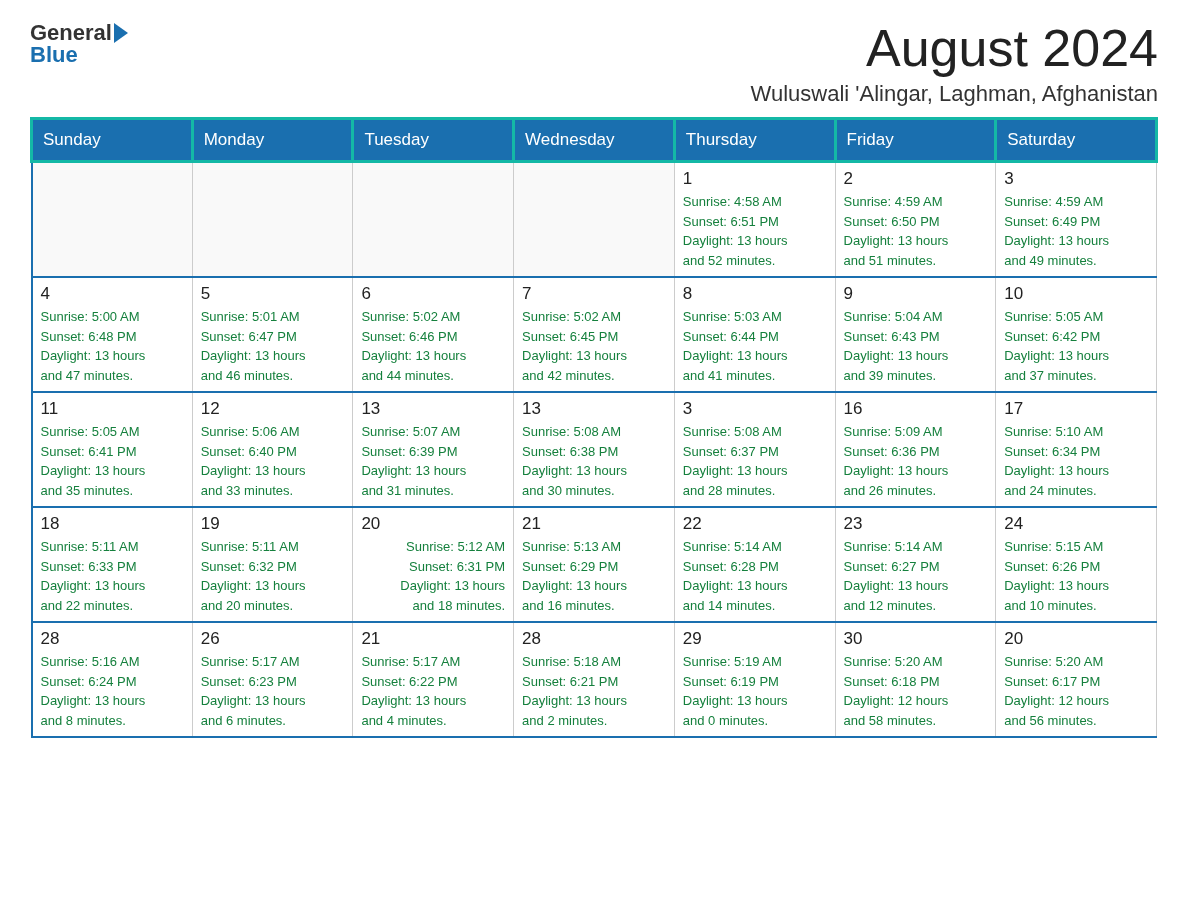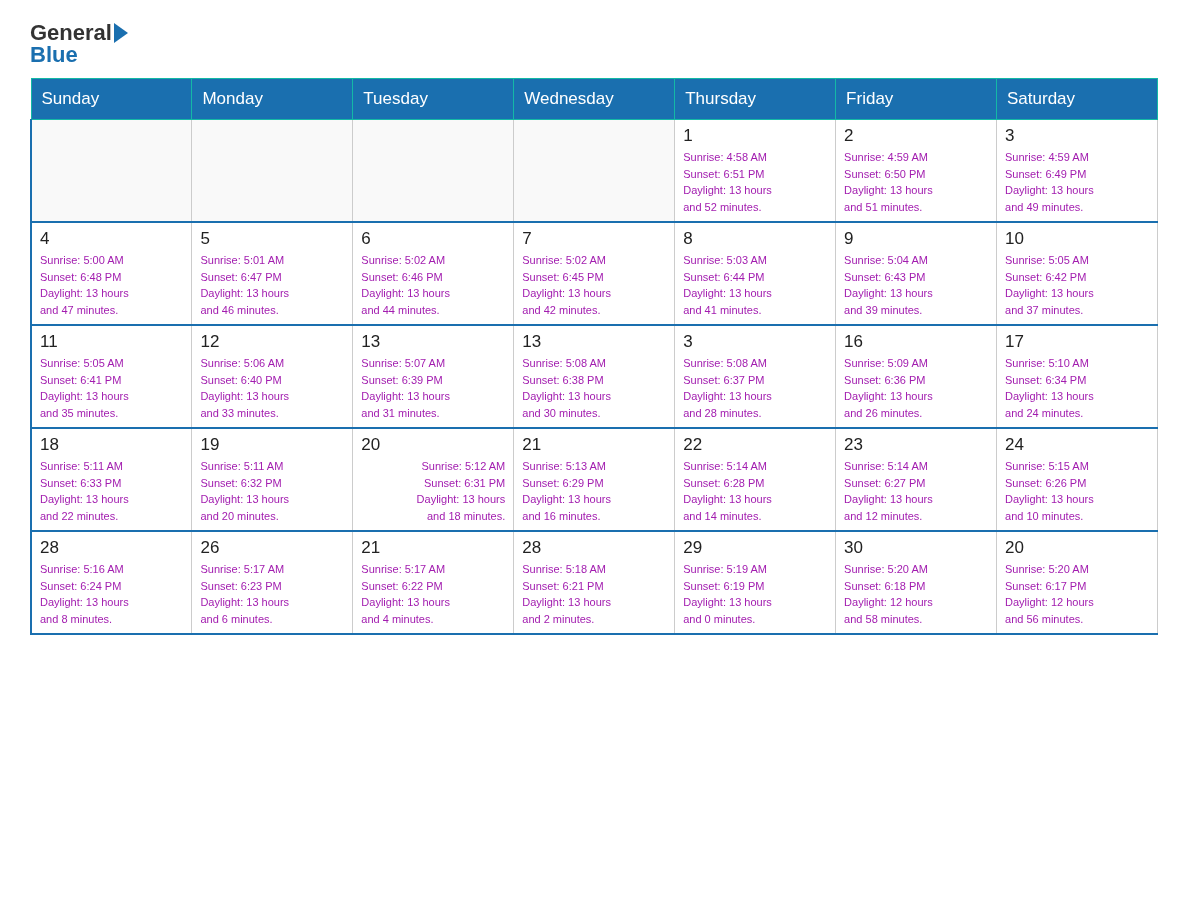--- a/index.html
+++ b/index.html
@@ -55,21 +55,21 @@
       width: 100%;
       border-collapse: collapse;
       margin-top: 8px;
     }
     .calendar-table th {
       background-color: #1a6faf;
       color: #fff;
       font-size: 17px;
       font-weight: normal;
       padding: 10px 10px;
-      border: 1px solid #14b8a6;
+      border: 3px solid #14b8a6;
       text-align: left;
     }
     .calendar-table td {
       border: 1px solid #ccc;
       vertical-align: top;
       padding: 6px 8px;
       width: 14.28%;
       min-height: 100px;
       font-size: 13px;
       color: #333;
@@ -81,41 +81,45 @@
       border-bottom: 2px solid #1a6faf;
     }
     .day-number {
       font-size: 17px;
       font-weight: normal;
       color: #222;
       display: block;
       margin-bottom: 3px;
     }
     .day-info {
-      font-size: 11px;
-      color: #a21caf;
+      font-size: 13px;
+      color: #15803d;
       line-height: 1.5;
     }
     .empty-cell {
       background: #f9f9f9;
     }
   </style>
 </head>
 <body>
 
 <div class="header-area">
   <div class="logo">
     <div style="display:flex;flex-direction:column;align-items:flex-start;">
       <div style="display:flex;align-items:center;">
         <span class="logo-text">General</span>
         <span class="logo-triangle"></span>
       </div>
       <span class="logo-text" style="color:#1a6faf;margin-top:-4px;">Blue</span>
     </div>
   </div>
+  <div class="title-area">
+    <div class="month-title">August 2024</div>
+    <div class="location-title">Wuluswali 'Alingar, Laghman, Afghanistan</div>
+  </div>
 </div>
 
 <table class="calendar-table">
   <thead>
     <tr>
     <th>Sunday</th>
         <th>Monday</th>
         <th>Tuesday</th>
         <th>Wednesday</th>
         <th>Thursday</th>

